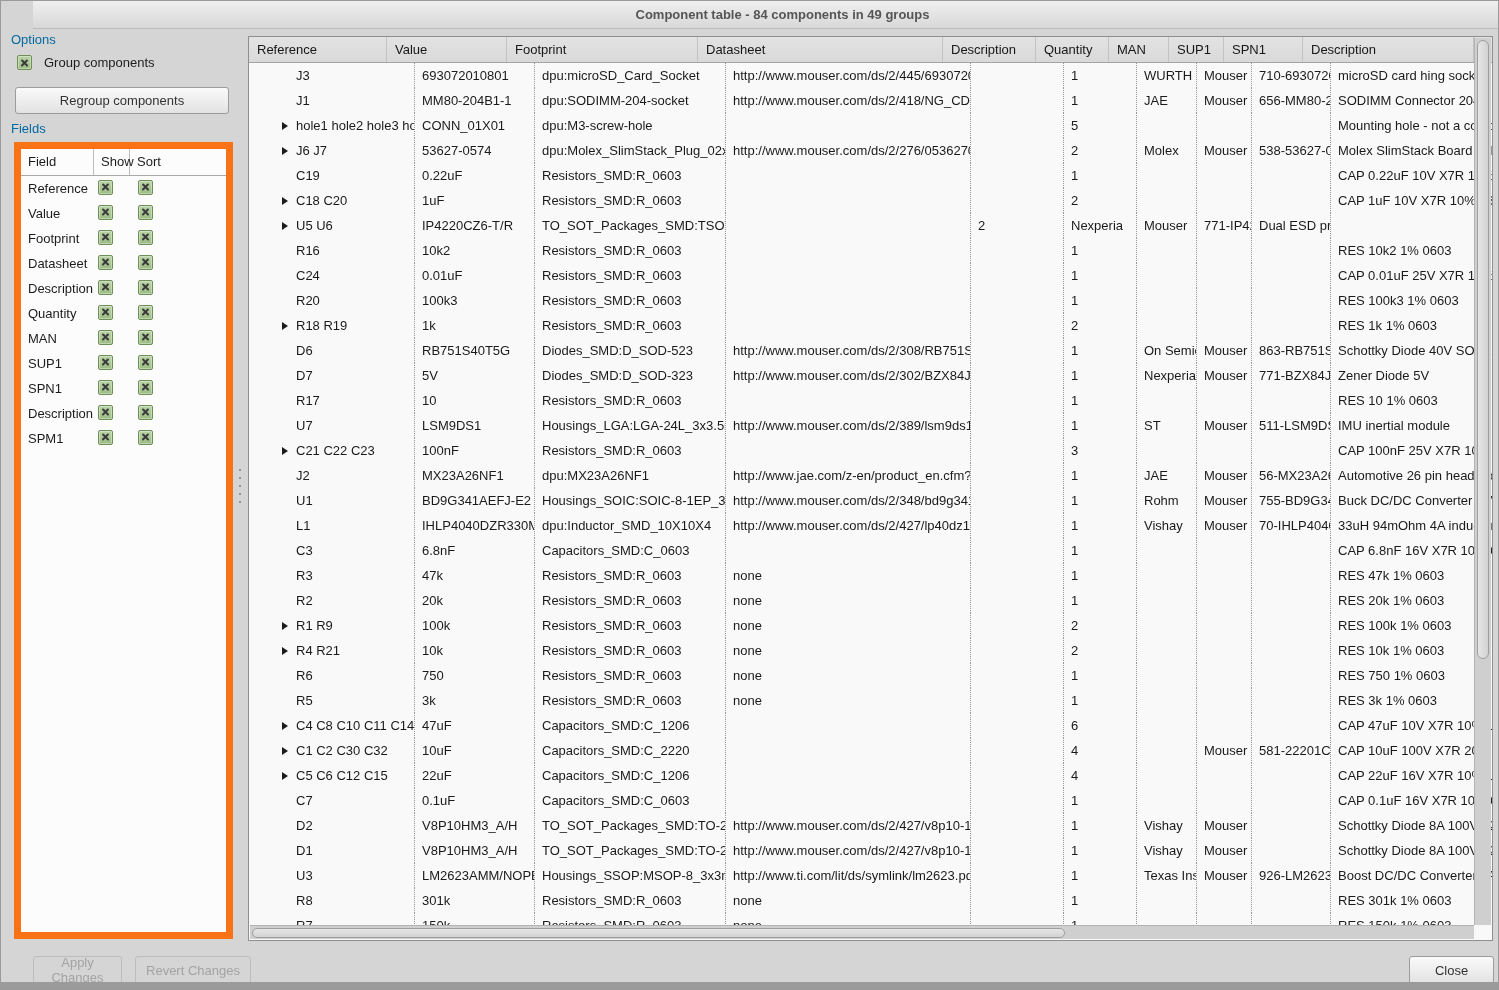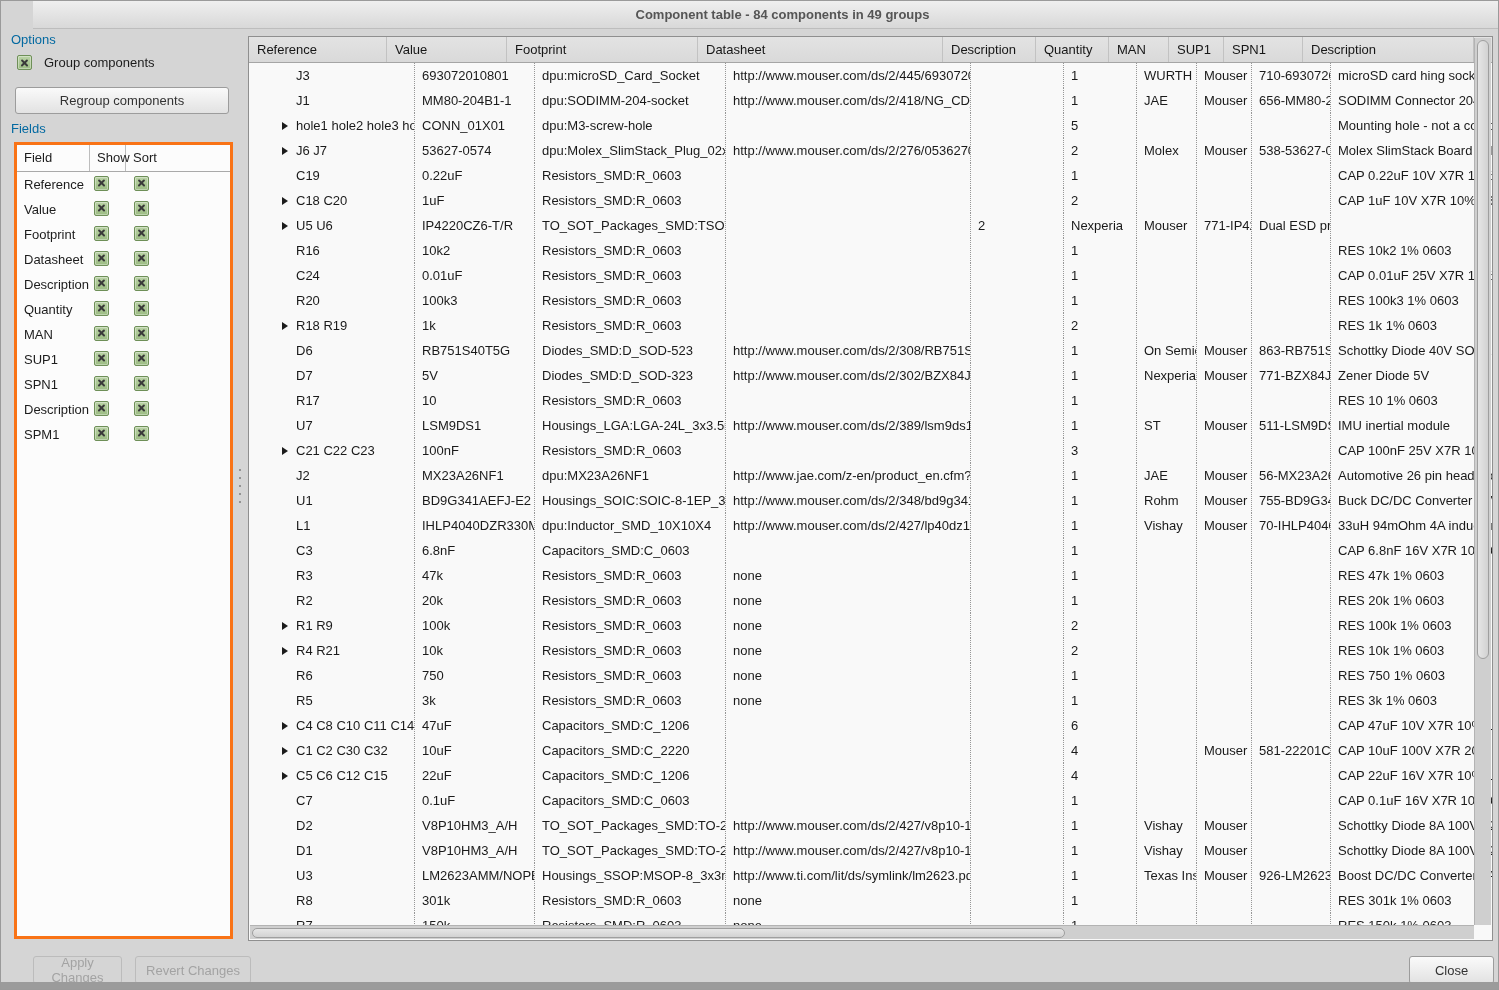--- a/index.html
+++ b/index.html
@@ -50,21 +50,21 @@
     display:flex; align-items:center; justify-content:center;
     cursor:default;
   }
   .btn.disabled {
     background:#d5d5d5; border-color:#bcbcbc; color:#a3a3a3;margin-left:24px;
   }
   .regroup-btn { left:14px; top:86px; width:214px; height:27px; }
   
   .fields-box {
     position:absolute; left:13px; top:141px; width:219px; height:797px;
-    background:#fcfcfc; border:3px solid #f97316; overflow:hidden;
+    background:#fcfcfc; border:7px solid #f97316; overflow:hidden;
   }
   .fhead { display:grid; grid-template-columns:73px 36px 1fr; height:27px;
     border-bottom:1px solid #a9a9a9; background:#fcfcfc; }
   .fhead .hc { line-height:26px; padding-left:7px; border-right:1px solid #bdbdbd; }
   .fhead .hc:last-child { border-right:none; }
   .frow { display:grid; grid-template-columns:73px 36px 1fr; height:25px; align-items:center; }
   .frow .fname { padding-left:7px; white-space:nowrap; overflow:hidden; }
   .frow .fshow { padding-left:4px; } .frow .fsort { padding-left:8px; }
   
   .splitter { position:absolute; left:232px; top:28px; width:15px; height:955px; }

